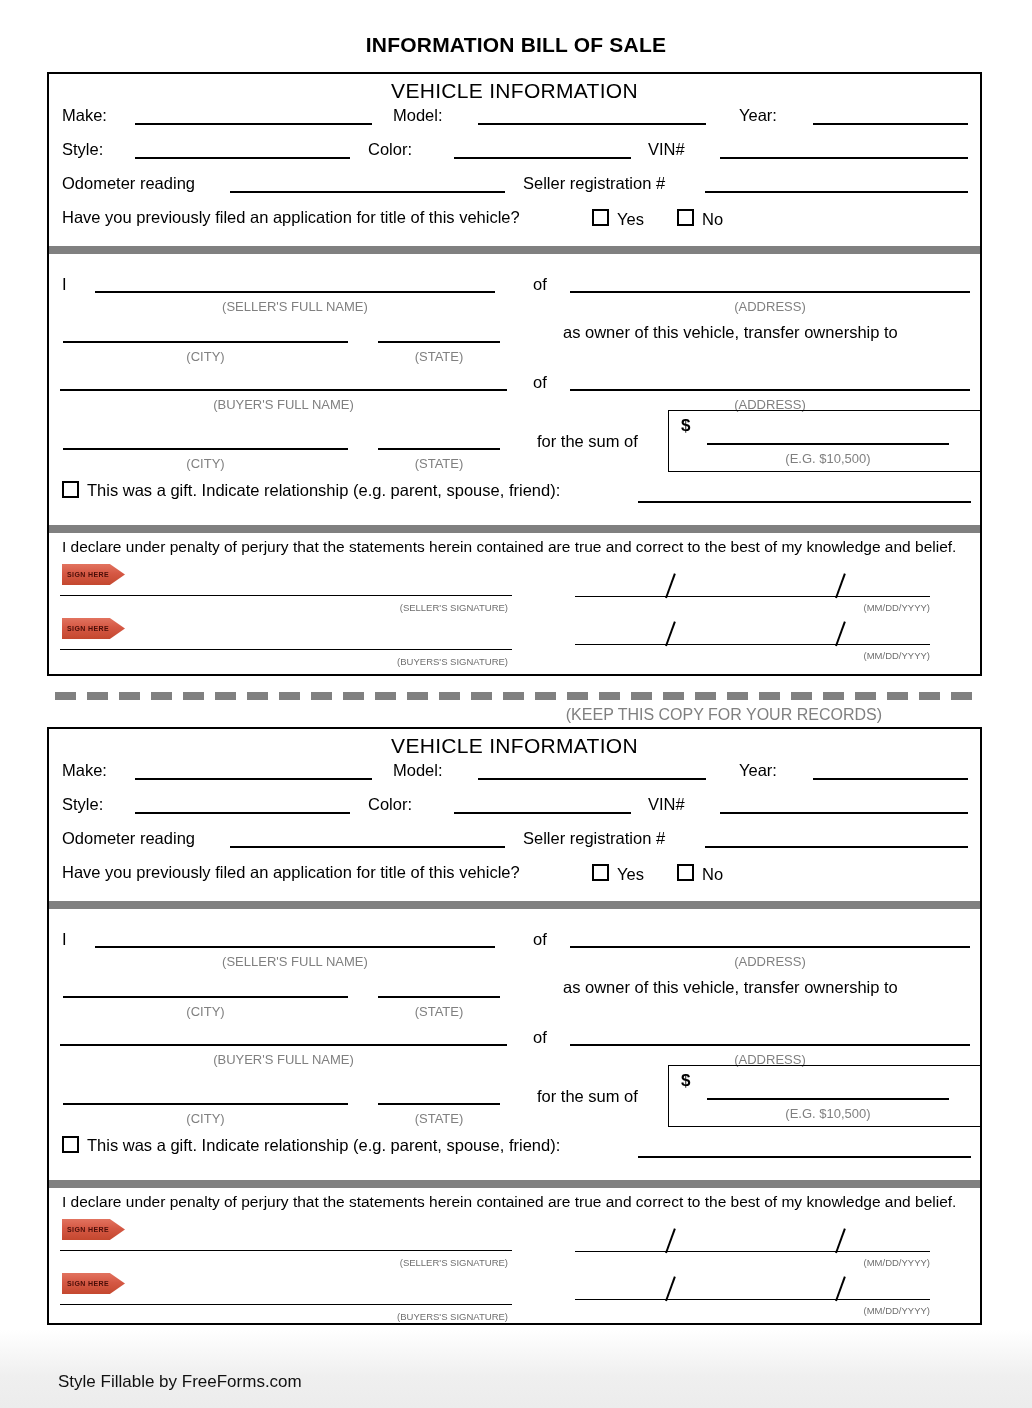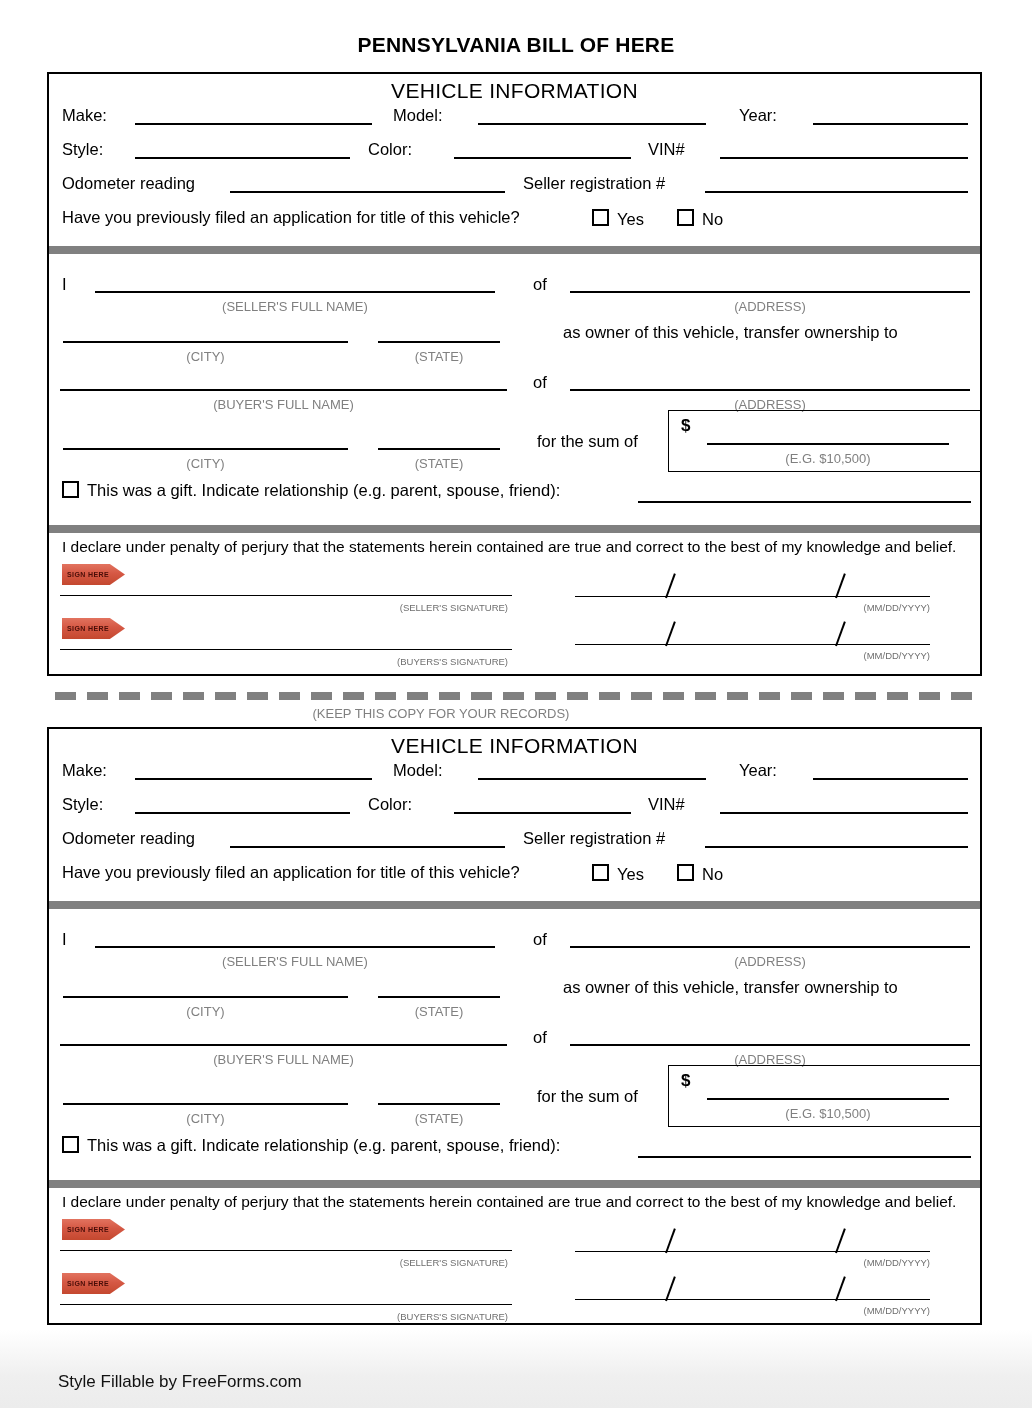--- a/index.html
+++ b/index.html
@@ -59,29 +59,29 @@
     clip-path:polygon(0 0, 76% 0, 100% 50%, 76% 100%, 0 100%);
     display:flex; align-items:center; padding-left:5px;
   }
   .sign-arrow span { font-size:7px; font-weight:bold; color:#4a0e08; letter-spacing:.4px; }
   .dashed-sep {
     position:absolute; left:55px; top:692px; width:922px; height:8px;
     background:repeating-linear-gradient(90deg,#808080 0 21px,transparent 21px 32px);
   }
   .keep-note {
     position:absolute; left:0; top:706px; width:882px;
-    text-align:center; font-size:13px; color:#808080;
+    text-align:right; font-size:16px; color:#808080;
   }
   .statement { position:absolute; left:13px; top:464px; width:908px; font-size:15.5px; }
   .ta-r { text-align:right; }
 </style>
 </head>
 <body>
 
-<div class="page-title">PENNSYLVANIA BILL OF HERE</div>
+<div class="page-title">INFORMATION BILL OF SALE</div>
 
 <div class="form-copy">
 
   <div class="sec-header">VEHICLE INFORMATION</div>
 
   <span class="lbl" style="left:13px;top:32px">Make:</span>
   <input class="fl" style="left: 86px; top: 31px; width: 237px;">
   <span class="lbl" style="left:344px;top:32px">Model:</span>
   <input class="fl" style="left: 429px; top: 31px; width: 228px;">
   <span class="lbl" style="left:690px;top:32px">Year:</span>

